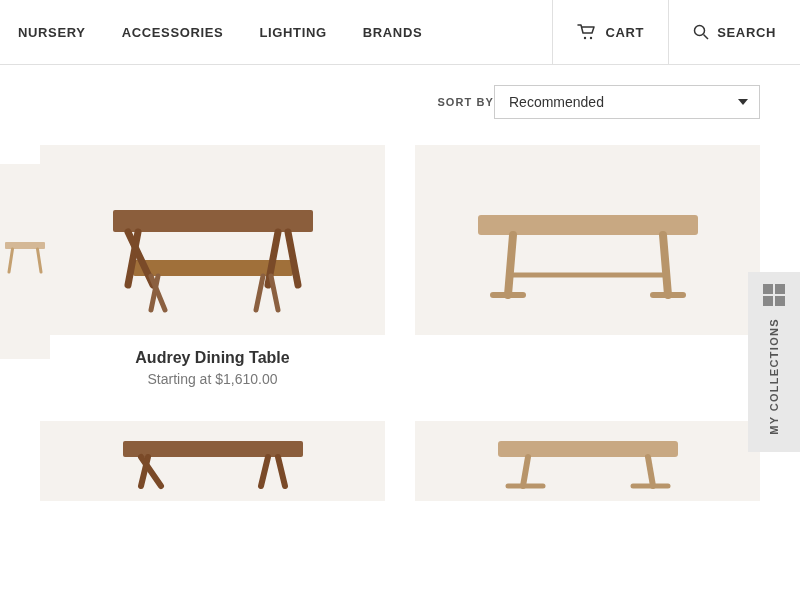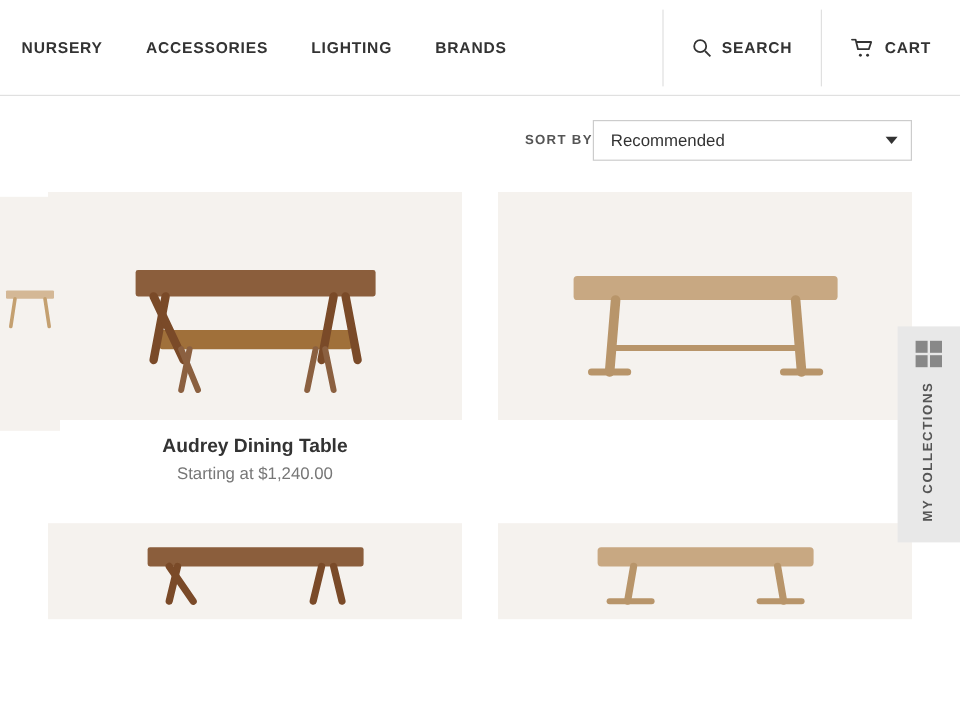--- a/index.html
+++ b/index.html
@@ -3,21 +3,21 @@
   <meta charset="utf-8">
   <style>
     * { margin: 0; padding: 0; box-sizing: border-box; }
     body { font-family: Arial, Helvetica, sans-serif; background: #fff; width: 800px; height: 600px; overflow: hidden; position: relative; }
 
     
     .header {
       display: flex;
       align-items: center;
       border-bottom: 1px solid #e0e0e0;
-      height: 80px;
+      height: 65px;
       background: #fff;
     }
     .nav-items {
       display: flex;
       align-items: center;
       padding-left: 0;
       flex: 1;
     }
     .nav-item {
       font-size: 13px;
@@ -198,33 +198,33 @@
 
 <header class="header">
   <nav class="nav-items">
     <span class="nav-item">NURSERY</span>
     <span class="nav-item">ACCESSORIES</span>
     <span class="nav-item">LIGHTING</span>
     <span class="nav-item">BRANDS</span>
   </nav>
   <div class="header-actions">
     <div class="header-btn">
-      <svg width="16" height="16" viewBox="0 0 16 16" fill="none">
-        <circle cx="6.5" cy="6.5" r="5" stroke="#333" stroke-width="1.5"></circle>
-        <line x1="10.5" y1="10.5" x2="15" y2="15" stroke="#333" stroke-width="1.5"></line>
-      </svg>
-      <span>SEARCH</span>
-    </div>
-    <div class="header-btn">
       <svg width="20" height="16" viewBox="0 0 20 16" fill="none">
         <path d="M1 1h3l2 8h9l2-6H5" stroke="#333" stroke-width="1.5" stroke-linecap="round" stroke-linejoin="round"></path>
         <circle cx="8" cy="14" r="1.2" fill="#333"></circle>
         <circle cx="14" cy="14" r="1.2" fill="#333"></circle>
       </svg>
       <span>CART</span>
+    </div>
+    <div class="header-btn">
+      <svg width="16" height="16" viewBox="0 0 16 16" fill="none">
+        <circle cx="6.5" cy="6.5" r="5" stroke="#333" stroke-width="1.5"></circle>
+        <line x1="10.5" y1="10.5" x2="15" y2="15" stroke="#333" stroke-width="1.5"></line>
+      </svg>
+      <span>SEARCH</span>
     </div>
   </div>
 </header>
 
 <main class="main">
 
   <div class="sort-row">
     <span class="sort-label">SORT BY</span>
     <div class="select-wrapper">
       <select class="sort-select">
@@ -253,21 +253,21 @@
           <line x1="205" y1="77" x2="215" y2="130" stroke="#7A4A28" stroke-width="7" stroke-linecap="round"></line>
 
           <line x1="75" y1="121" x2="68" y2="155" stroke="#8B6040" stroke-width="5" stroke-linecap="round"></line>
           <line x1="68" y1="121" x2="82" y2="155" stroke="#8B6040" stroke-width="5" stroke-linecap="round"></line>
           <line x1="180" y1="121" x2="173" y2="155" stroke="#8B6040" stroke-width="5" stroke-linecap="round"></line>
           <line x1="188" y1="121" x2="195" y2="155" stroke="#8B6040" stroke-width="5" stroke-linecap="round"></line>
         </svg>
       </div>
       <div class="product-info">
         <div class="product-name">Audrey Dining Table</div>
-        <div class="product-price">Starting at $1,240.00</div>
+        <div class="product-price">Starting at $1,610.00</div>
       </div>
     </div>
 
     <div class="product-card">
       <div class="product-image-area">
         <svg width="260" height="170" viewBox="0 0 260 170">
 
           <rect x="20" y="60" width="220" height="20" rx="3" fill="#C8A882"></rect>
 
           <line x1="55" y1="80" x2="50" y2="140" stroke="#B8956A" stroke-width="8" stroke-linecap="round"></line>

